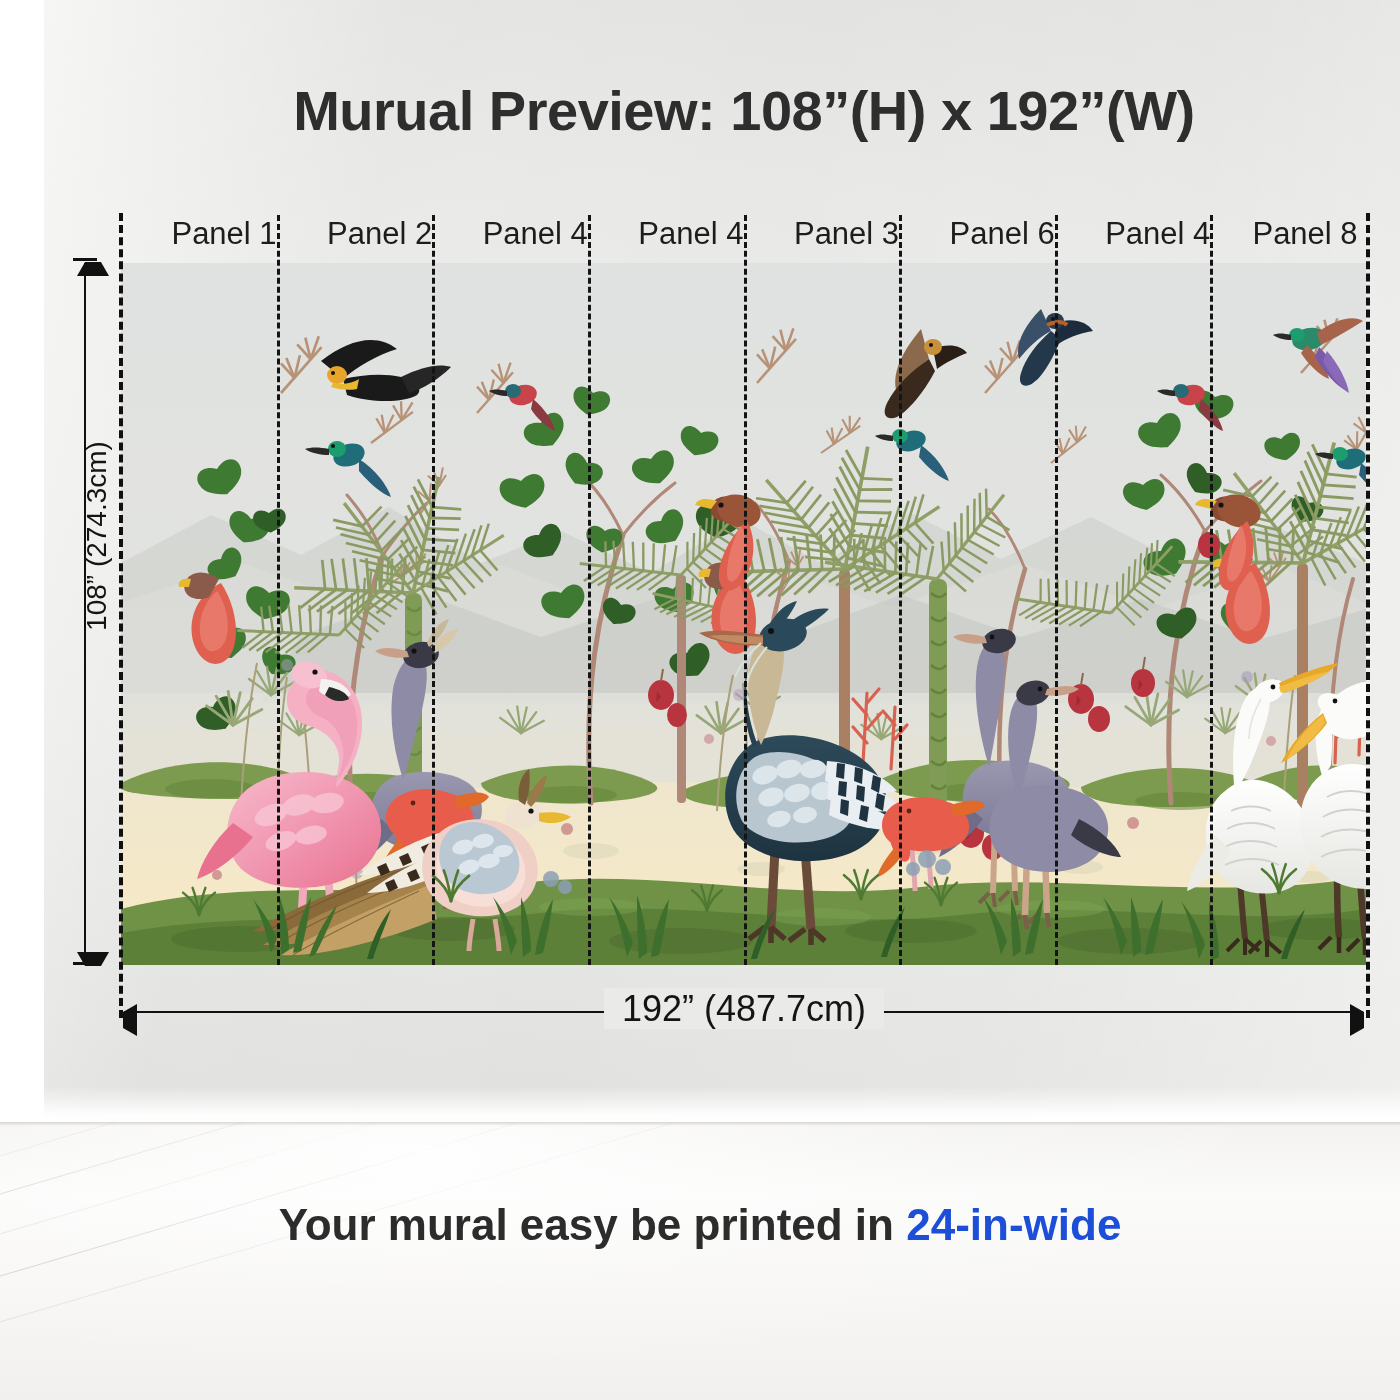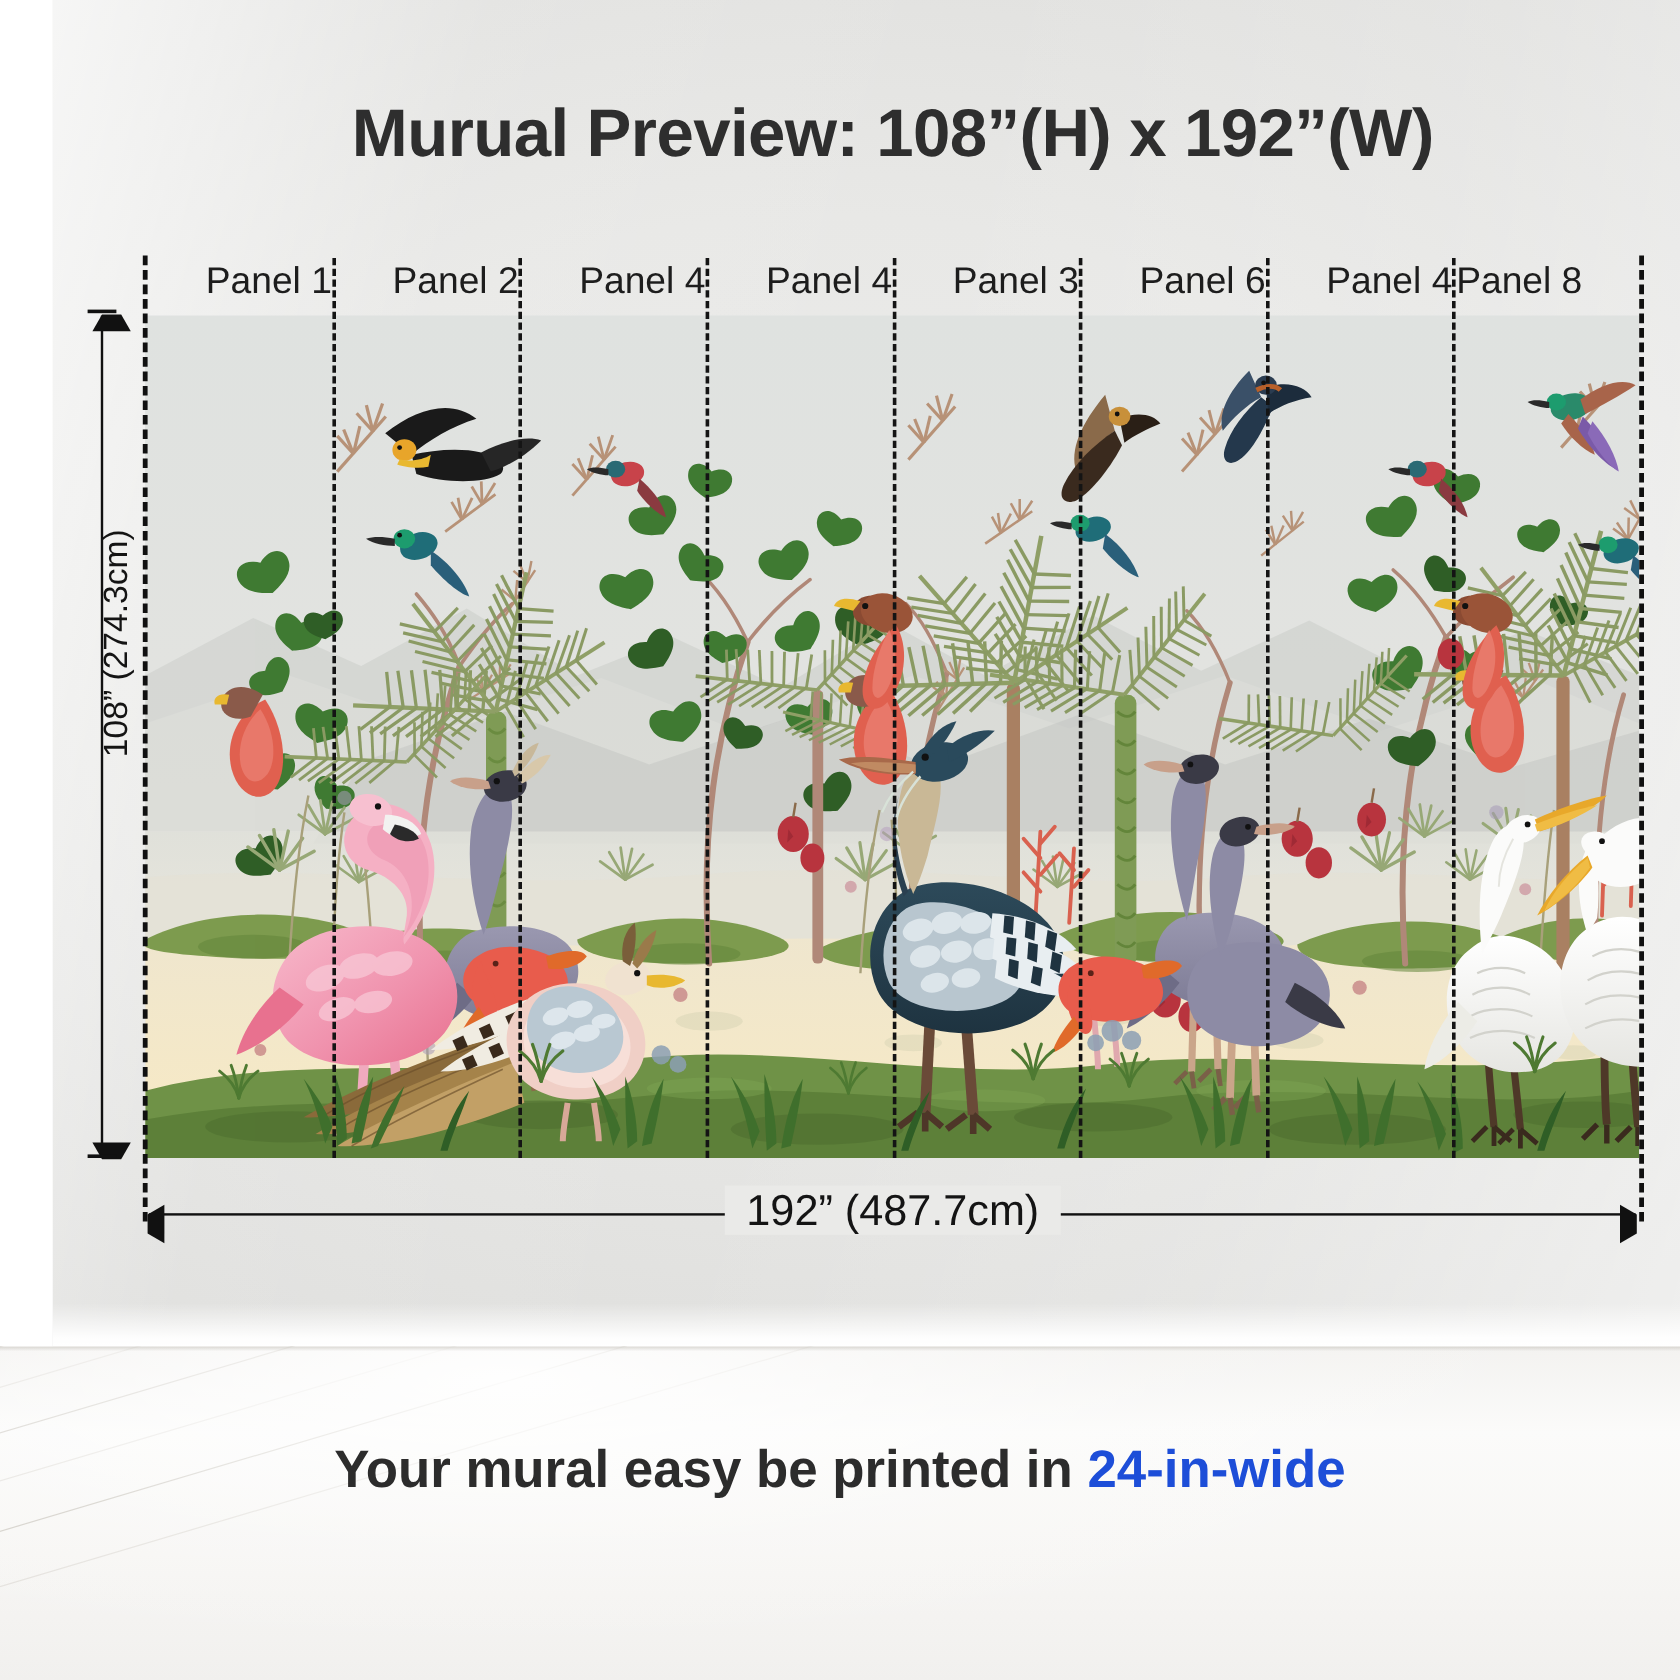--- a/index.html
+++ b/index.html
@@ -134,21 +134,21 @@
   <div id="title">Murual Preview: 108”(H) x 192”(W)</div>
 
   <div id="panel-labels">
     <div class="panel-label" style="left:0px">Panel 1</div>
     <div class="panel-label" style="left:155.6px">Panel 2</div>
     <div class="panel-label" style="left:311.2px">Panel 4</div>
     <div class="panel-label" style="left:466.8px">Panel 4</div>
     <div class="panel-label" style="left:622.5px">Panel 3</div>
     <div class="panel-label" style="left:778.1px">Panel 6</div>
     <div class="panel-label" style="left:933.7px">Panel 4</div>
-    <div class="panel-label" style="left:1042px">Panel 8</div>
+    <div class="panel-label" style="left:1081px">Panel 8</div>
   </div>
 
   <div id="mural-wrap">
     <div id="mural">
       <svg viewBox="0 0 1245 702" preserveAspectRatio="none">
         <defs>
           <linearGradient id="skyG" x1="0" y1="0" x2="0" y2="1">
             <stop offset="0%" stop-color="#dfe2e0"></stop>
             <stop offset="42%" stop-color="#e2e3e0"></stop>
             <stop offset="70%" stop-color="#e6e5e0"></stop>

